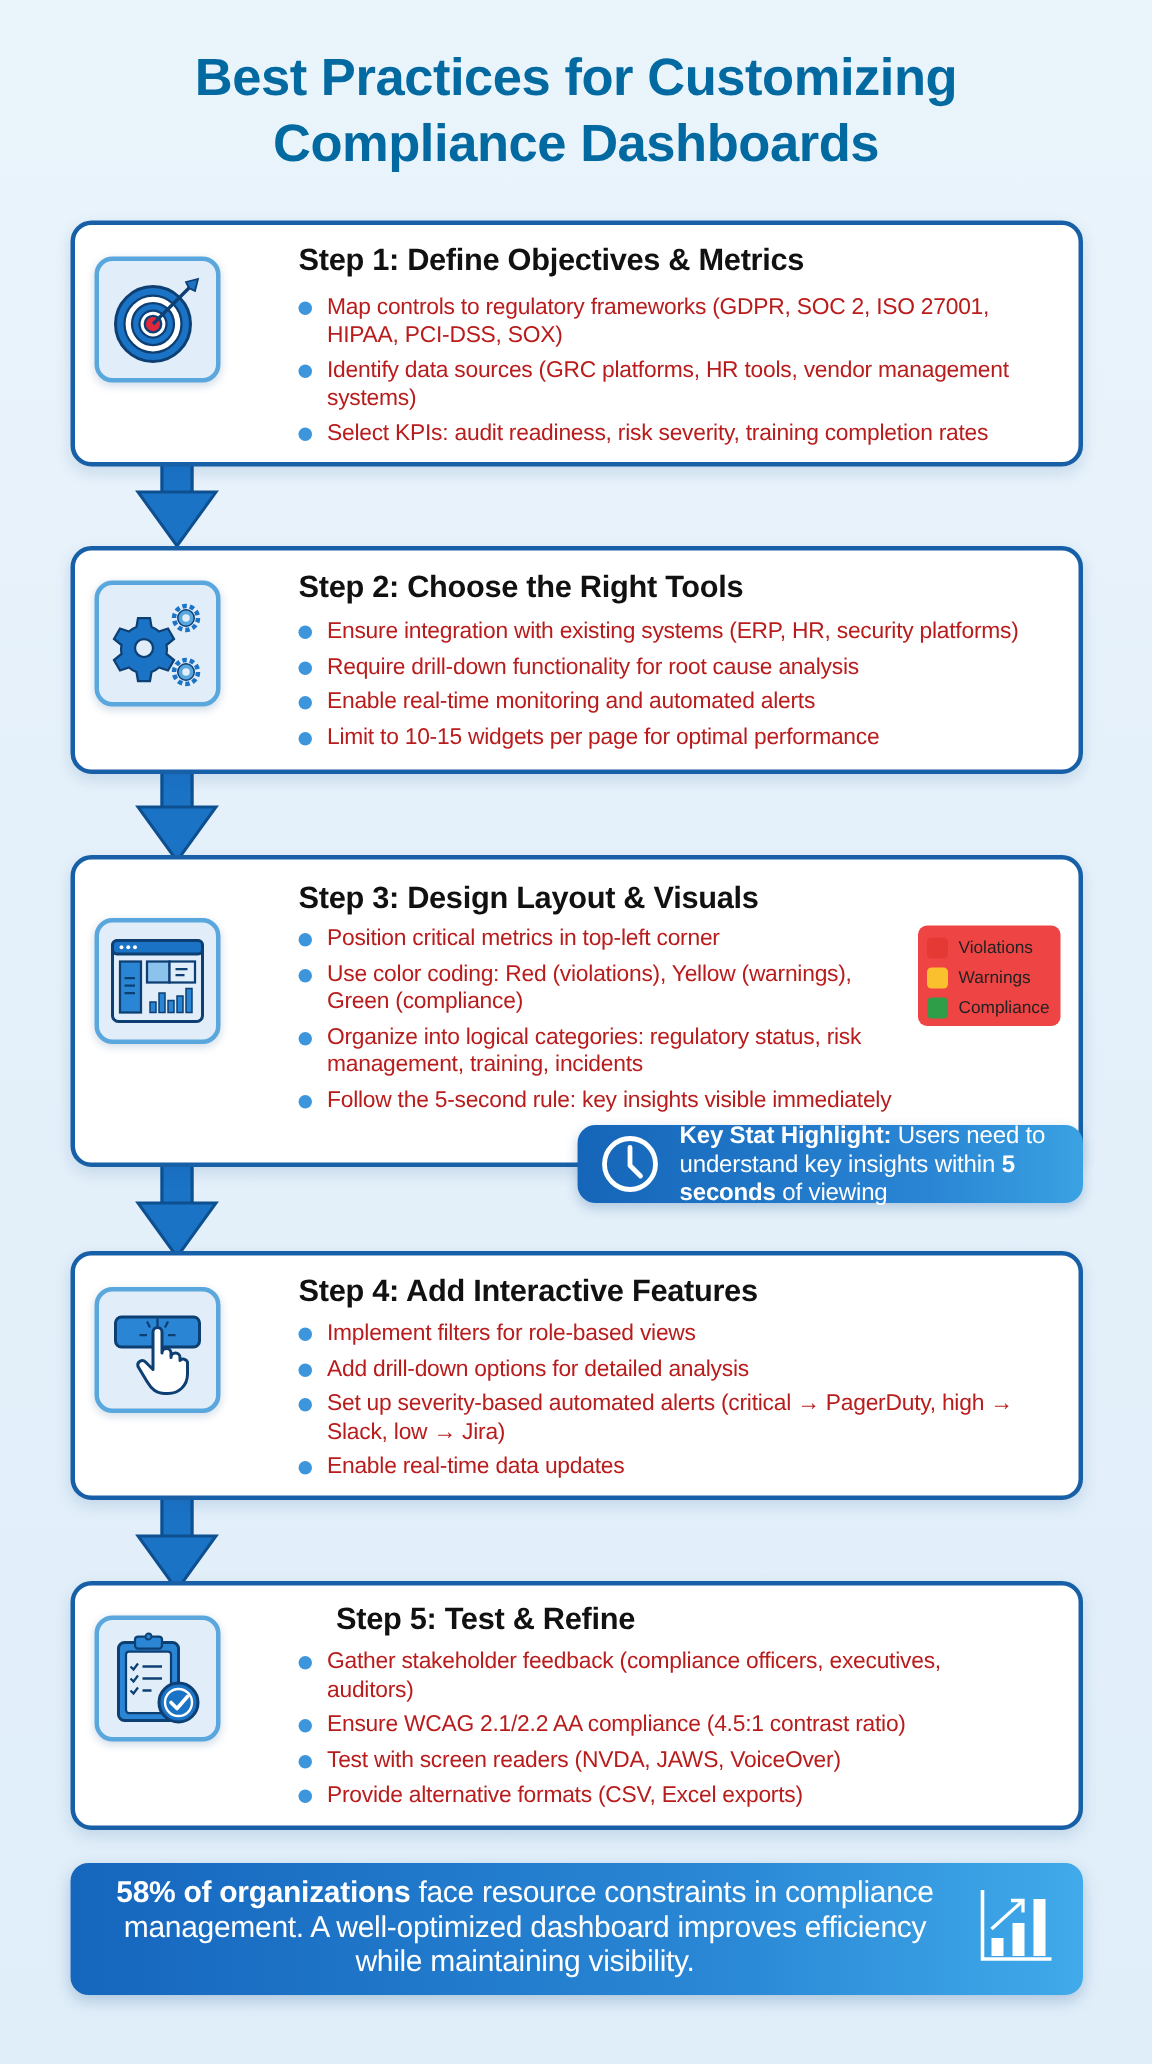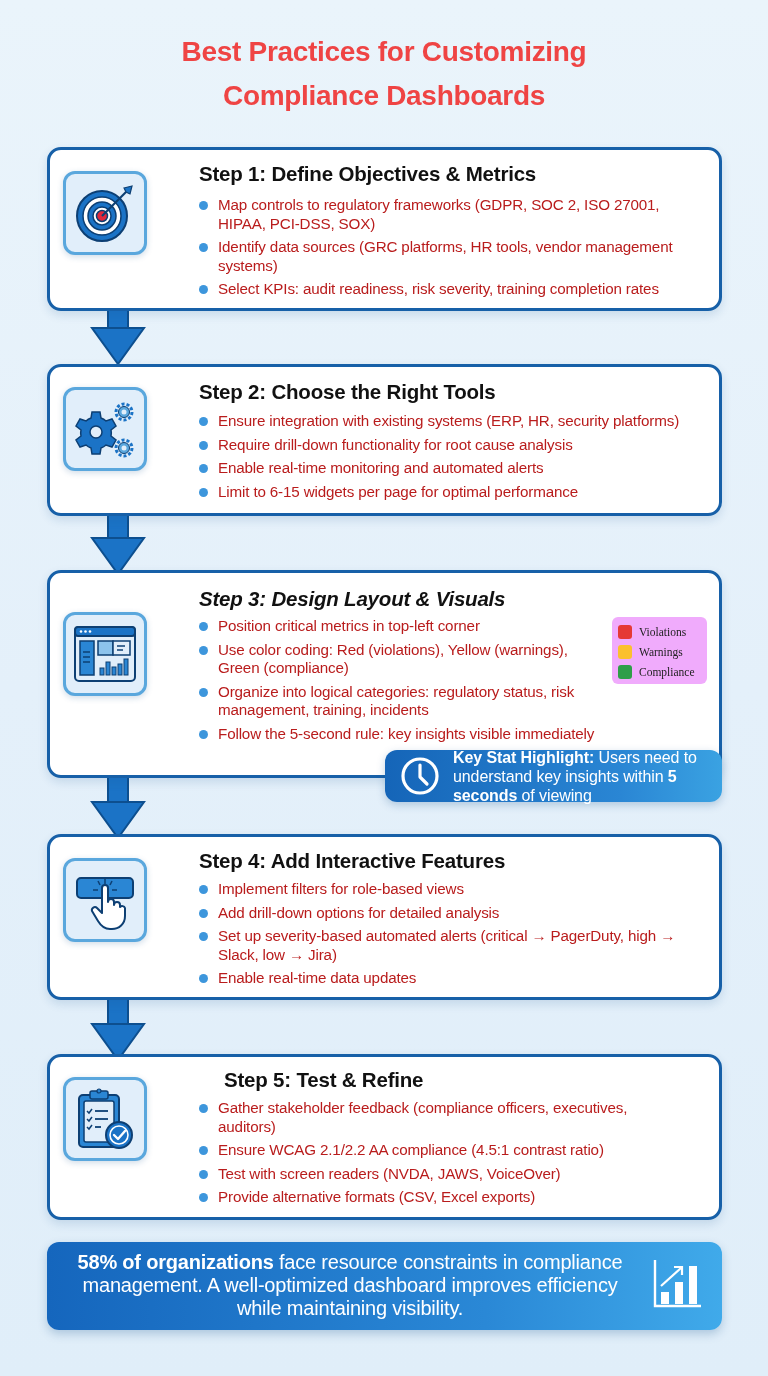--- a/index.html
+++ b/index.html
@@ -6,23 +6,23 @@
   html, body { width: 768px; height: 1376px; overflow: hidden; }
   body {
     font-family: "Liberation Sans", "DejaVu Sans", sans-serif;
     background: linear-gradient(180deg, #eaf4fb 0%, #e4f0fa 50%, #e0eef9 100%);
     position: relative;
     color: #111;
   }
   .title {
     position: absolute; top: 30px; left: 0; width: 768px;
     text-align: center;
-    color: #ef4444;
+    color: #0369a1;
     font-weight: 700;
-    font-size: 28px;
+    font-size: 35px;
     line-height: 44px;
     letter-spacing: -0.3px;
   }
   .title span { display: block; }
 
   
   .connector {
     position: absolute; left: 107px; width: 22px;
     background: #1b73c6;
     border-left: 2px solid #0d4f8f;
@@ -66,24 +66,23 @@
   }
   .bullets li::before {
     content: ""; position: absolute; left: 0; top: 5px;
     width: 9px; height: 9px; border-radius: 50%;
     background: #3d96dc;
   }
 
   .legend {
     position: absolute; left: 612px; top: 617px;
     width: 95px; height: 67px;
-    background: #f0abfc; border-radius: 6px;
+    background: #ef4444; border-radius: 6px;
     padding: 5px 6px;
     z-index: 2;
-    font-family: Liberation Serif, serif;
   }
   .legend-row { display: flex; align-items: center; height: 20px; }
   .legend-swatch { width: 14px; height: 14px; border-radius: 3px; margin-right: 7px; }
   .legend-label { font-size: 11.5px; color: #222; }
 
   .highlight {
     position: absolute; left: 385px; top: 750px; width: 337px; height: 52px;
     background: linear-gradient(90deg, #1565b8 0%, #2a86d4 70%, #3aa2e2 100%);
     border-radius: 12px;
     box-shadow: 0 3px 8px rgba(20,80,140,0.25);
@@ -174,21 +173,21 @@
       <circle r="5.5" fill="#5aa7dd" stroke="#0d3f73" stroke-width="1"></circle>
       <circle r="2.5" fill="#e1eefa"></circle>
     </g>
   </svg>
 </div>
 <div class="step-title" style="top:380px;">Step 2: Choose the Right Tools</div>
 <ul class="bullets" style="top:412px;width:520px;">
   <li>Ensure integration with existing systems (ERP, HR, security platforms)</li>
   <li>Require drill-down functionality for root cause analysis</li>
   <li>Enable real-time monitoring and automated alerts</li>
-  <li>Limit to 6-15 widgets per page for optimal performance</li>
+  <li>Limit to 10-15 widgets per page for optimal performance</li>
 </ul>
 
 <div class="card" style="top:570px;height:208px;"></div>
 <div class="icon-box" style="top:612px;">
   <svg width="64" height="58" viewBox="0 0 64 58">
     <rect x="2" y="2" width="60" height="54" rx="4" fill="#e1eefa" stroke="#0d3f73" stroke-width="2"></rect>
     <rect x="2" y="2" width="60" height="9" rx="3" fill="#1b73c6" stroke="#0d3f73" stroke-width="2"></rect>
     <circle cx="8" cy="6.5" r="1.3" fill="#fff"></circle>
       <circle cx="12.5" cy="6.5" r="1.3" fill="#fff"></circle>
       <circle cx="17" cy="6.5" r="1.3" fill="#fff"></circle>
@@ -200,21 +199,21 @@
     <rect x="40" y="16" width="17" height="14" fill="#e1eefa" stroke="#0d3f73" stroke-width="1.5"></rect>
     <line x1="44" y1="21" x2="52" y2="21" stroke="#0d3f73" stroke-width="1.5"></line>
     <line x1="44" y1="25" x2="50" y2="25" stroke="#0d3f73" stroke-width="1.5"></line>
     <rect x="27" y="43" width="4" height="7" fill="#2a86d4" stroke="#0d3f73" stroke-width="1"></rect>
     <rect x="33" y="37" width="4" height="13" fill="#2a86d4" stroke="#0d3f73" stroke-width="1"></rect>
     <rect x="39" y="42" width="4" height="8" fill="#2a86d4" stroke="#0d3f73" stroke-width="1"></rect>
     <rect x="45" y="39" width="4" height="11" fill="#2a86d4" stroke="#0d3f73" stroke-width="1"></rect>
     <rect x="51" y="34" width="4" height="16" fill="#2a86d4" stroke="#0d3f73" stroke-width="1"></rect>
   </svg>
 </div>
-<div class="step-title" style="top:587px;font-style:italic;">Step 3: Design Layout &amp; Visuals</div>
+<div class="step-title" style="top:587px;">Step 3: Design Layout &amp; Visuals</div>
 <ul class="bullets" style="top:617px;width:410px;">
   <li>Position critical metrics in top-left corner</li>
   <li>Use color coding: Red (violations), Yellow (warnings), Green (compliance)</li>
   <li>Organize into logical categories: regulatory status, risk management, training, incidents</li>
   <li style="width:450px;">Follow the 5-second rule: key insights visible immediately</li>
 </ul>
 
 <div class="legend">
   <div class="legend-row">
     <span class="legend-swatch" style="background:#e53935;"></span>

